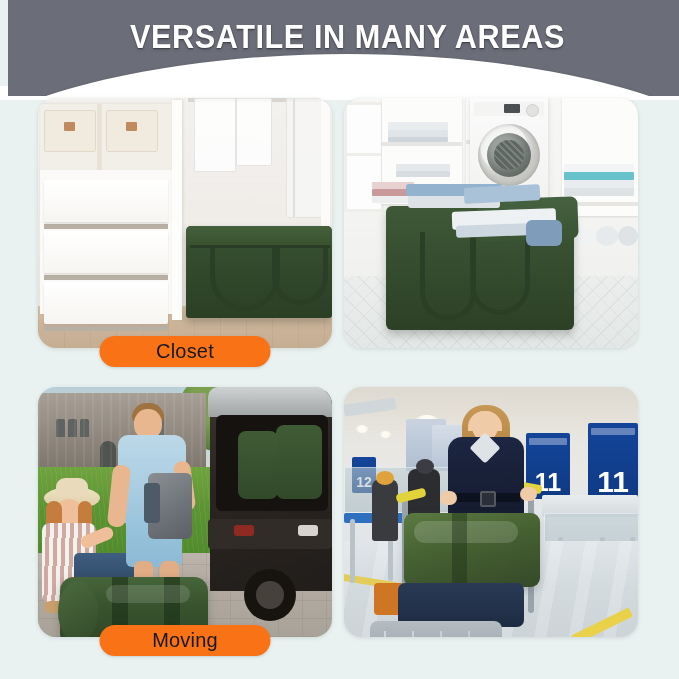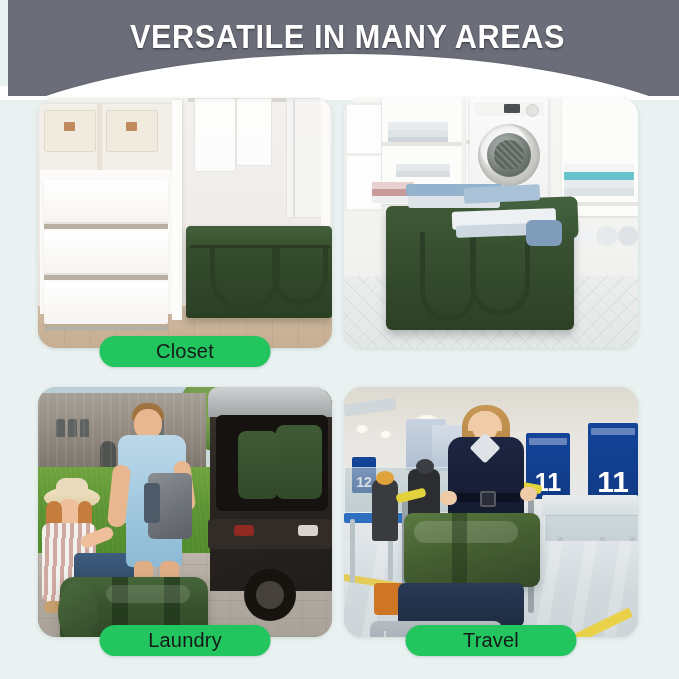--- a/index.html
+++ b/index.html
@@ -46,21 +46,21 @@
     border-radius:18px;overflow:hidden;
     box-shadow:0 1px 4px rgba(80,95,100,.18);
     background:#dfe6e6;
   }
   .scene{position:absolute;inset:0;overflow:hidden;}
 
   .pill{
     position:absolute;left:50%;transform:translateX(-50%);
     bottom:-2px;
     min-width:135px;height:31px;padding:0 18px;
-    background:#22c55e;border-radius:18px;
+    background:#f97316;border-radius:18px;
     display:flex;align-items:center;justify-content:center;
     box-shadow:0 1px 3px rgba(60,80,80,.22);
     z-index:3;
   }
   .pill span{
     font-size:20px;color:#16181a;letter-spacing:.2px;white-space:nowrap;
     font-family:"Liberation Sans", sans-serif;
   }
 
   
@@ -412,21 +412,21 @@
 
           <div class="m-bag-big">
             <div class="end"></div>
             <div class="strap" style="left:52px;"></div>
             <div class="strap" style="left:104px;"></div>
             <div class="shine"></div>
           </div>
         </div>
       </div>
       <div class="pill">
-        <span>Laundry</span>
+        <span>Moving</span>
       </div>
     </div>
 
     <div class="panel">
       <div class="photo">
         <div class="scene">
           <div class="t-bg"></div>
           <div class="t-ceil"></div>
           <div class="t-ceilbeam"></div>
           <div class="t-ceillight" style="left:12px;top:38px;width:12px;height:8px;"></div>
@@ -492,19 +492,16 @@
 
           <div class="t-bag4">
             <div class="sheen"></div>
             <div class="strap"></div>
           </div>
           <div class="t-case-navy"></div>
           <div class="t-case-grey"></div>
 
         </div>
       </div>
-      <div class="pill">
-        <span>Travel</span>
-      </div>
     </div>
 
   </div>
 </div>
 
 </body></html>

